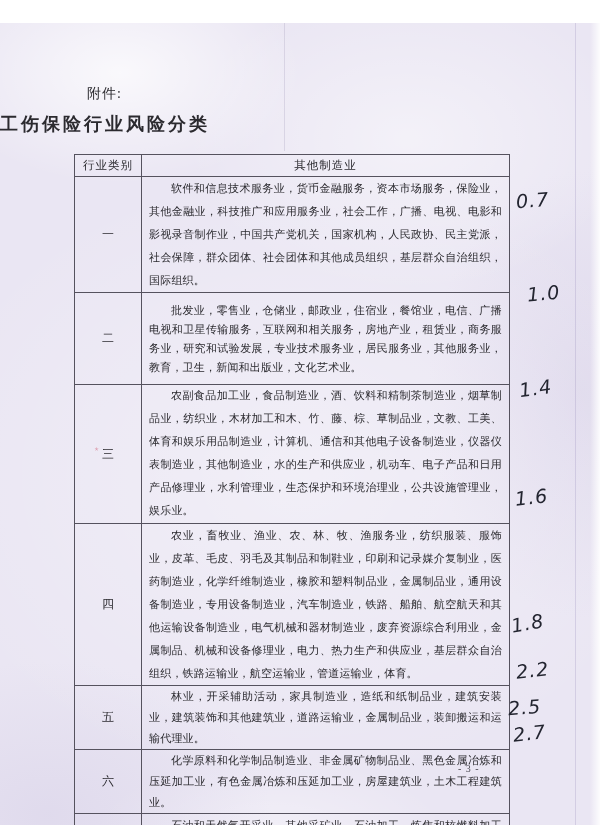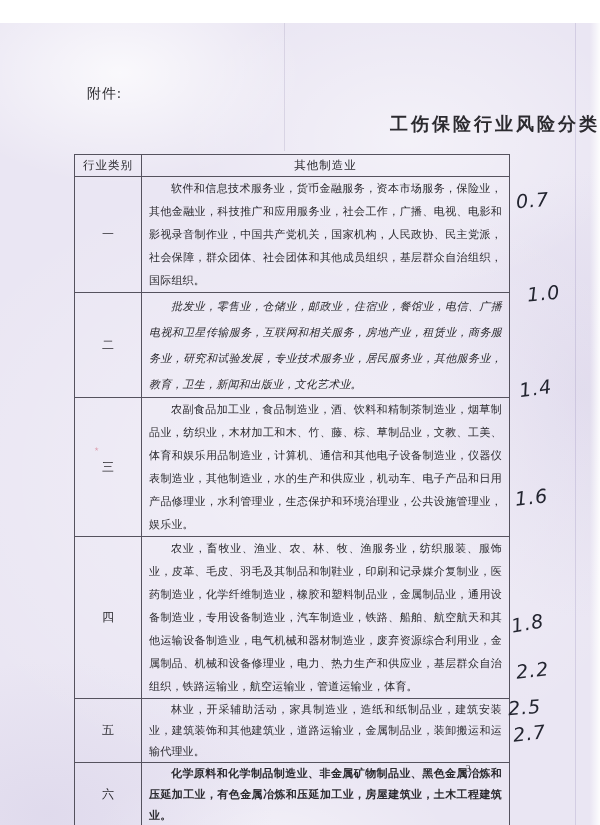--- a/index.html
+++ b/index.html
@@ -18,21 +18,21 @@
       radial-gradient(ellipse 320px 220px at 8% 96%, rgba(211,204,229,.45), rgba(211,204,229,0) 70%),
       radial-gradient(ellipse 260px 120px at 45% 99%, rgba(255,255,255,.4), rgba(255,255,255,0) 70%);
     margin-top: 23px;
   }
   .attachment{
     position:absolute;left:87px;top:62px;
     font-size:14px;letter-spacing:1px;
   }
   .title{
     position:absolute;left:0;top:89px;width:600px;margin:0;
-    text-align:right;font-size:18px;font-weight:bold;letter-spacing:3px;
+    text-align:left;font-size:18px;font-weight:bold;letter-spacing:3px;
   }
   table.risk{
     position:absolute;left:74px;top:131px;
     width:436px;border-collapse:collapse;table-layout:fixed;
     border:1.5px solid #4a4a4a;
   }
   table.risk th, table.risk td{
     border:1px solid #55525e;
     font-weight:normal;
     vertical-align:middle;
@@ -100,41 +100,41 @@
       </tr>
     </thead>
     <tbody>
     <tr style="height: 93px;">
       <td class="cat">一</td>
       <td class="ind" style="line-height: 23px;">软件和信息技术服务业，货币金融服务，资本市场服务，保险业，其他金融业，科技推广和应用服务业，社会工作，广播、电视、电影和影视录音制作业，中国共产党机关，国家机构，人民政协、民主党派，社会保障，群众团体、社会团体和其他成员组织，基层群众自治组织，国际组织。</td>
     </tr>
 
     <tr style="height: 92px;">
       <td class="cat">二</td>
-      <td class="ind" style="line-height: 26px; font-style: italic;">批发业，零售业，仓储业，邮政业，住宿业，餐馆业，电信、广播电视和卫星传输服务，互联网和相关服务，房地产业，租赁业，商务服务业，研究和试验发展，专业技术服务业，居民服务业，其他服务业，教育，卫生，新闻和出版业，文化艺术业。</td>
+      <td class="ind" style="line-height: 19px;">批发业，零售业，仓储业，邮政业，住宿业，餐馆业，电信、广播电视和卫星传输服务，互联网和相关服务，房地产业，租赁业，商务服务业，研究和试验发展，专业技术服务业，居民服务业，其他服务业，教育，卫生，新闻和出版业，文化艺术业。</td>
     </tr>
 
     <tr style="height: 112px;">
       <td class="cat">三</td>
-      <td class="ind" style="line-height: 23px;">农副食品加工业，食品制造业，酒、饮料和精制茶制造业，烟草制品业，纺织业，木材加工和木、竹、藤、棕、草制品业，文教、工美、体育和娱乐用品制造业，计算机、通信和其他电子设备制造业，仪器仪表制造业，其他制造业，水的生产和供应业，机动车、电子产品和日用产品修理业，水利管理业，生态保护和环境治理业，公共设施管理业，娱乐业。</td>
+      <td class="ind" style="line-height: 23px; font-family: Liberation Mono, monospace;">农副食品加工业，食品制造业，酒、饮料和精制茶制造业，烟草制品业，纺织业，木材加工和木、竹、藤、棕、草制品业，文教、工美、体育和娱乐用品制造业，计算机、通信和其他电子设备制造业，仪器仪表制造业，其他制造业，水的生产和供应业，机动车、电子产品和日用产品修理业，水利管理业，生态保护和环境治理业，公共设施管理业，娱乐业。</td>
     </tr>
 
     <tr style="height: 140px;">
       <td class="cat">四</td>
       <td class="ind" style="line-height: 23px;">农业，畜牧业、渔业、农、林、牧、渔服务业，纺织服装、服饰业，皮革、毛皮、羽毛及其制品和制鞋业，印刷和记录媒介复制业，医药制造业，化学纤维制造业，橡胶和塑料制品业，金属制品业，通用设备制造业，专用设备制造业，汽车制造业，铁路、船舶、航空航天和其他运输设备制造业，电气机械和器材制造业，废弃资源综合利用业，金属制品、机械和设备修理业，电力、热力生产和供应业，基层群众自治组织，铁路运输业，航空运输业，管道运输业，体育。</td>
     </tr>
 
     <tr style="height: 47px;">
       <td class="cat">五</td>
       <td class="ind" style="line-height: 21px;">林业，开采辅助活动，家具制造业，造纸和纸制品业，建筑安装业，建筑装饰和其他建筑业，道路运输业，金属制品业，装卸搬运和运输代理业。</td>
     </tr>
 
     <tr style="height: 45px;">
       <td class="cat">六</td>
-      <td class="ind" style="line-height: 21px; font-weight: bold;">化学原料和化学制品制造业、非金属矿物制品业、黑色金属冶炼和压延加工业，有色金属冶炼和压延加工业，房屋建筑业，土木工程建筑业。</td>
+      <td class="ind" style="line-height: 21px;">化学原料和化学制品制造业、非金属矿物制品业、黑色金属冶炼和压延加工业，有色金属冶炼和压延加工业，房屋建筑业，土木工程建筑业。</td>
     </tr>
 
     <tr style="height: 24px;">
       <td class="cat">七</td>
       <td class="ind" style="line-height: 22px;">石油和天然气开采业、其他采矿业、石油加工、炼焦和核燃料加工业。</td>
     </tr>
 
   </tbody>
   </table>
 

